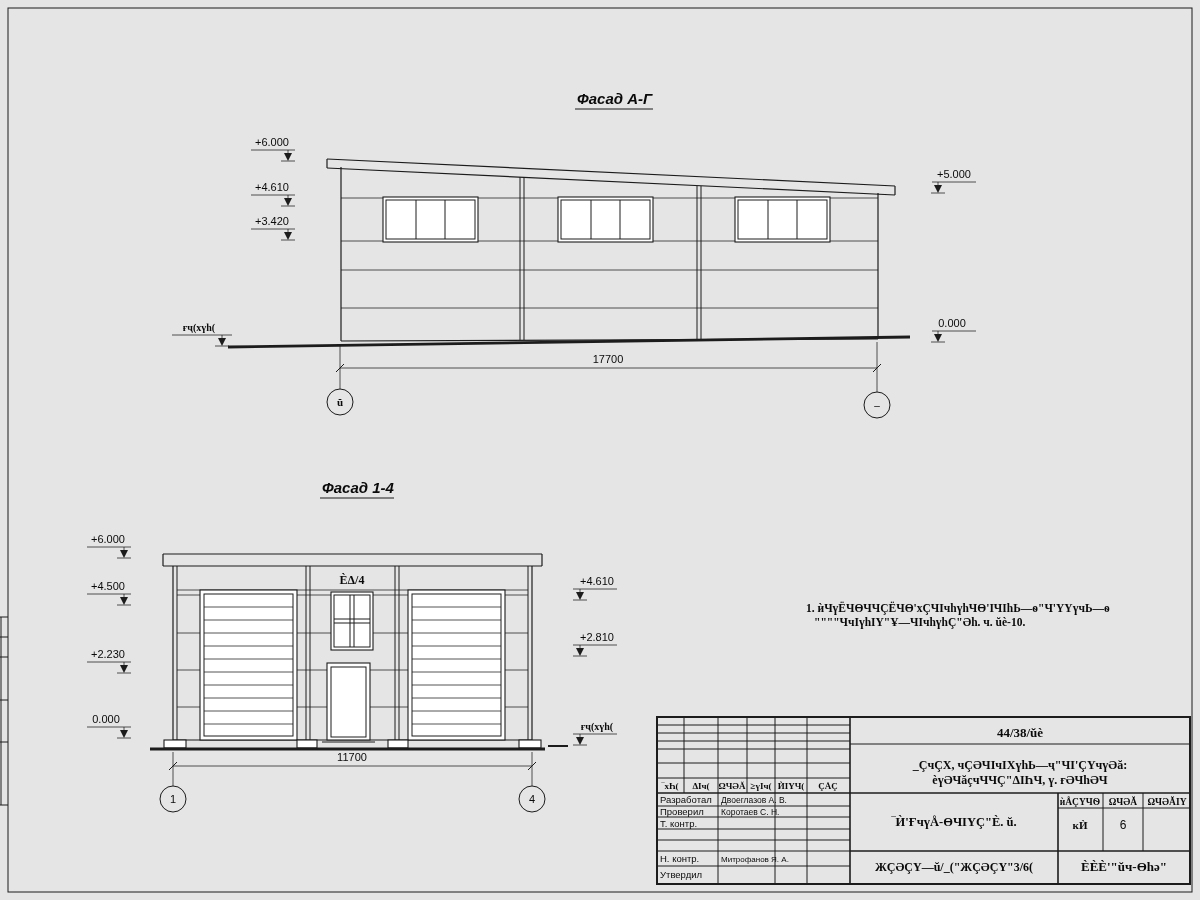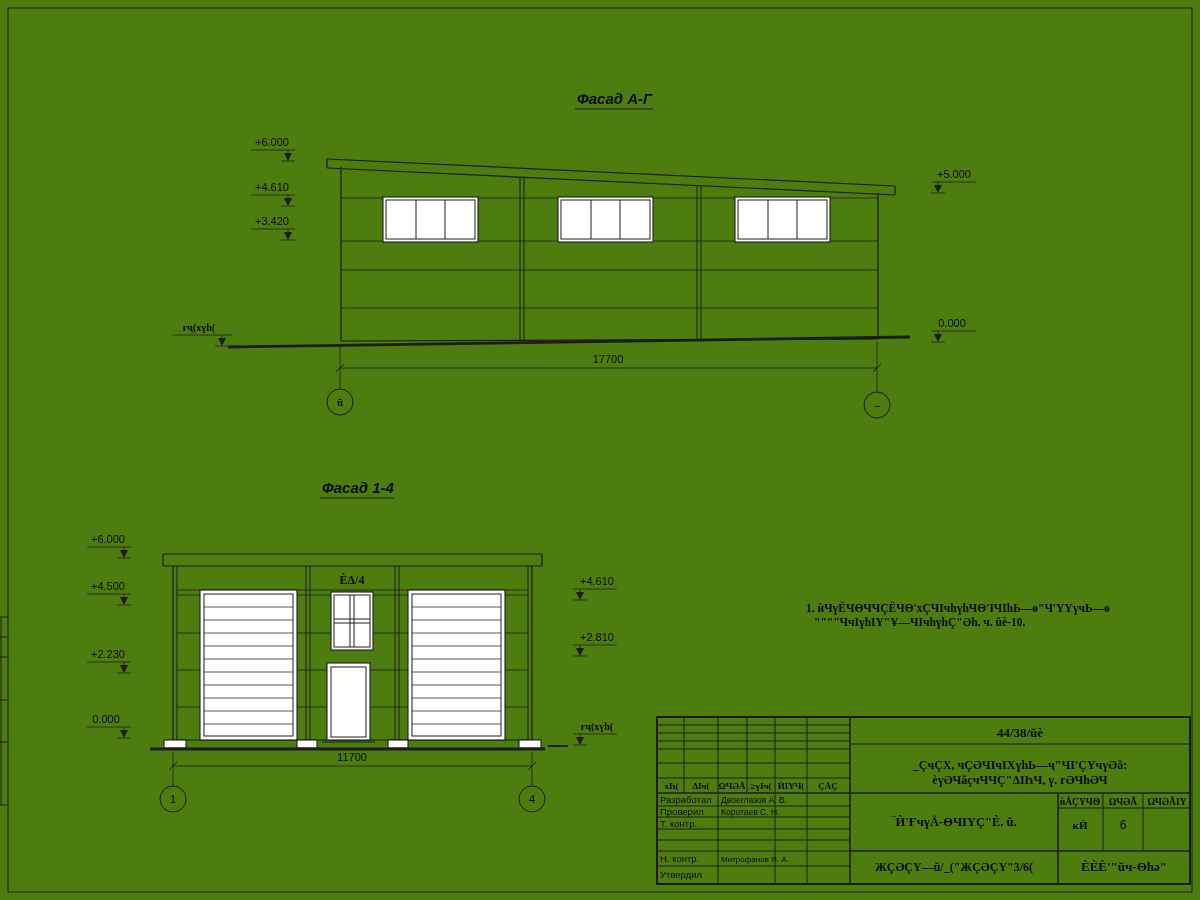--- a/index.html
+++ b/index.html
@@ -1,16 +1,16 @@
 <!DOCTYPE html>
 <html><head>
 <meta charset="utf-8">
 <style>
   html,body{margin:0;padding:0;background:#fff;}
-  .sheet{position:relative;width:1200px;height:900px;background:#4d7c0f;overflow:hidden;}
+  .sheet{position:relative;width:1200px;height:900px;background:#e5e5e5;overflow:hidden;}
   svg{position:absolute;left:0;top:0;}
   .s1{stroke:#1c1c1c;stroke-width:1;fill:none}
   .s07{stroke:#1c1c1c;stroke-width:.75;fill:none}
   .s12{stroke:#1c1c1c;stroke-width:1.2;fill:none}
   .s16{stroke:#1c1c1c;stroke-width:1.6;fill:none}
   .s2{stroke:#1c1c1c;stroke-width:2;fill:none}
   .s28{stroke:#1c1c1c;stroke-width:2.8;fill:none}
   .wf{fill:#ffffff;stroke:#1c1c1c;stroke-width:1.1}
   text{fill:#0a0a0a}
   .fs{font-family:"Liberation Sans","DejaVu Sans",sans-serif}

